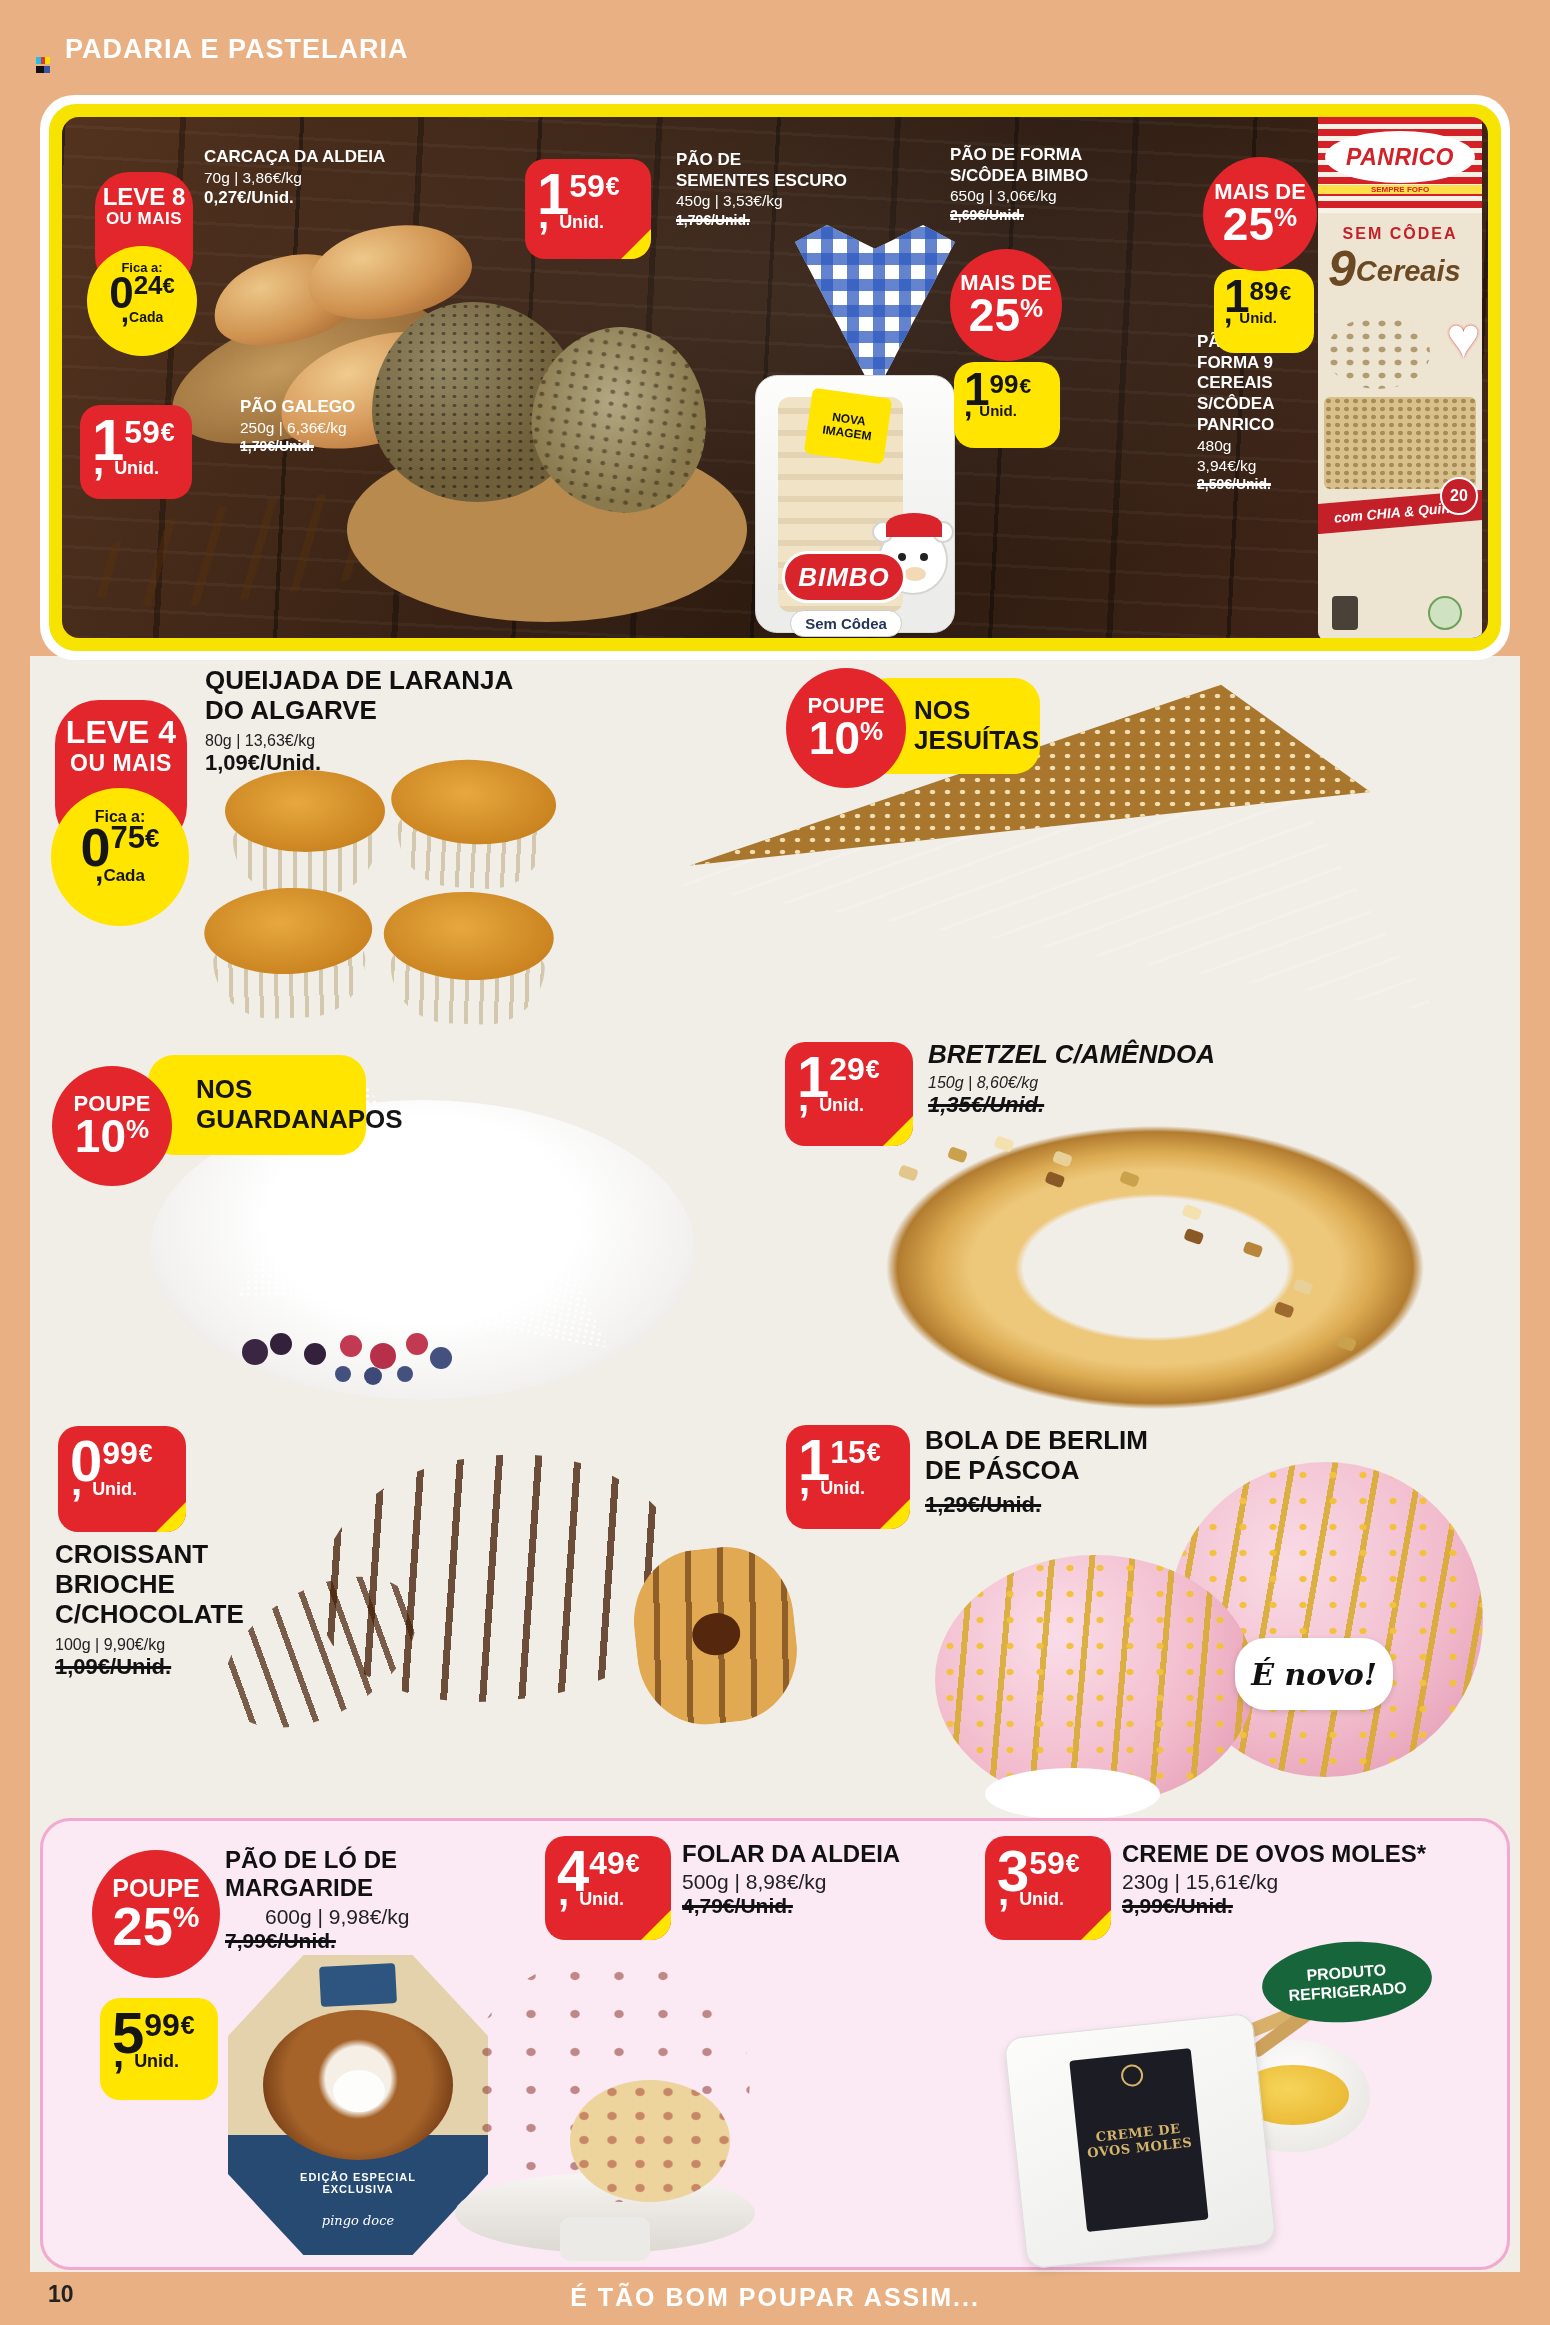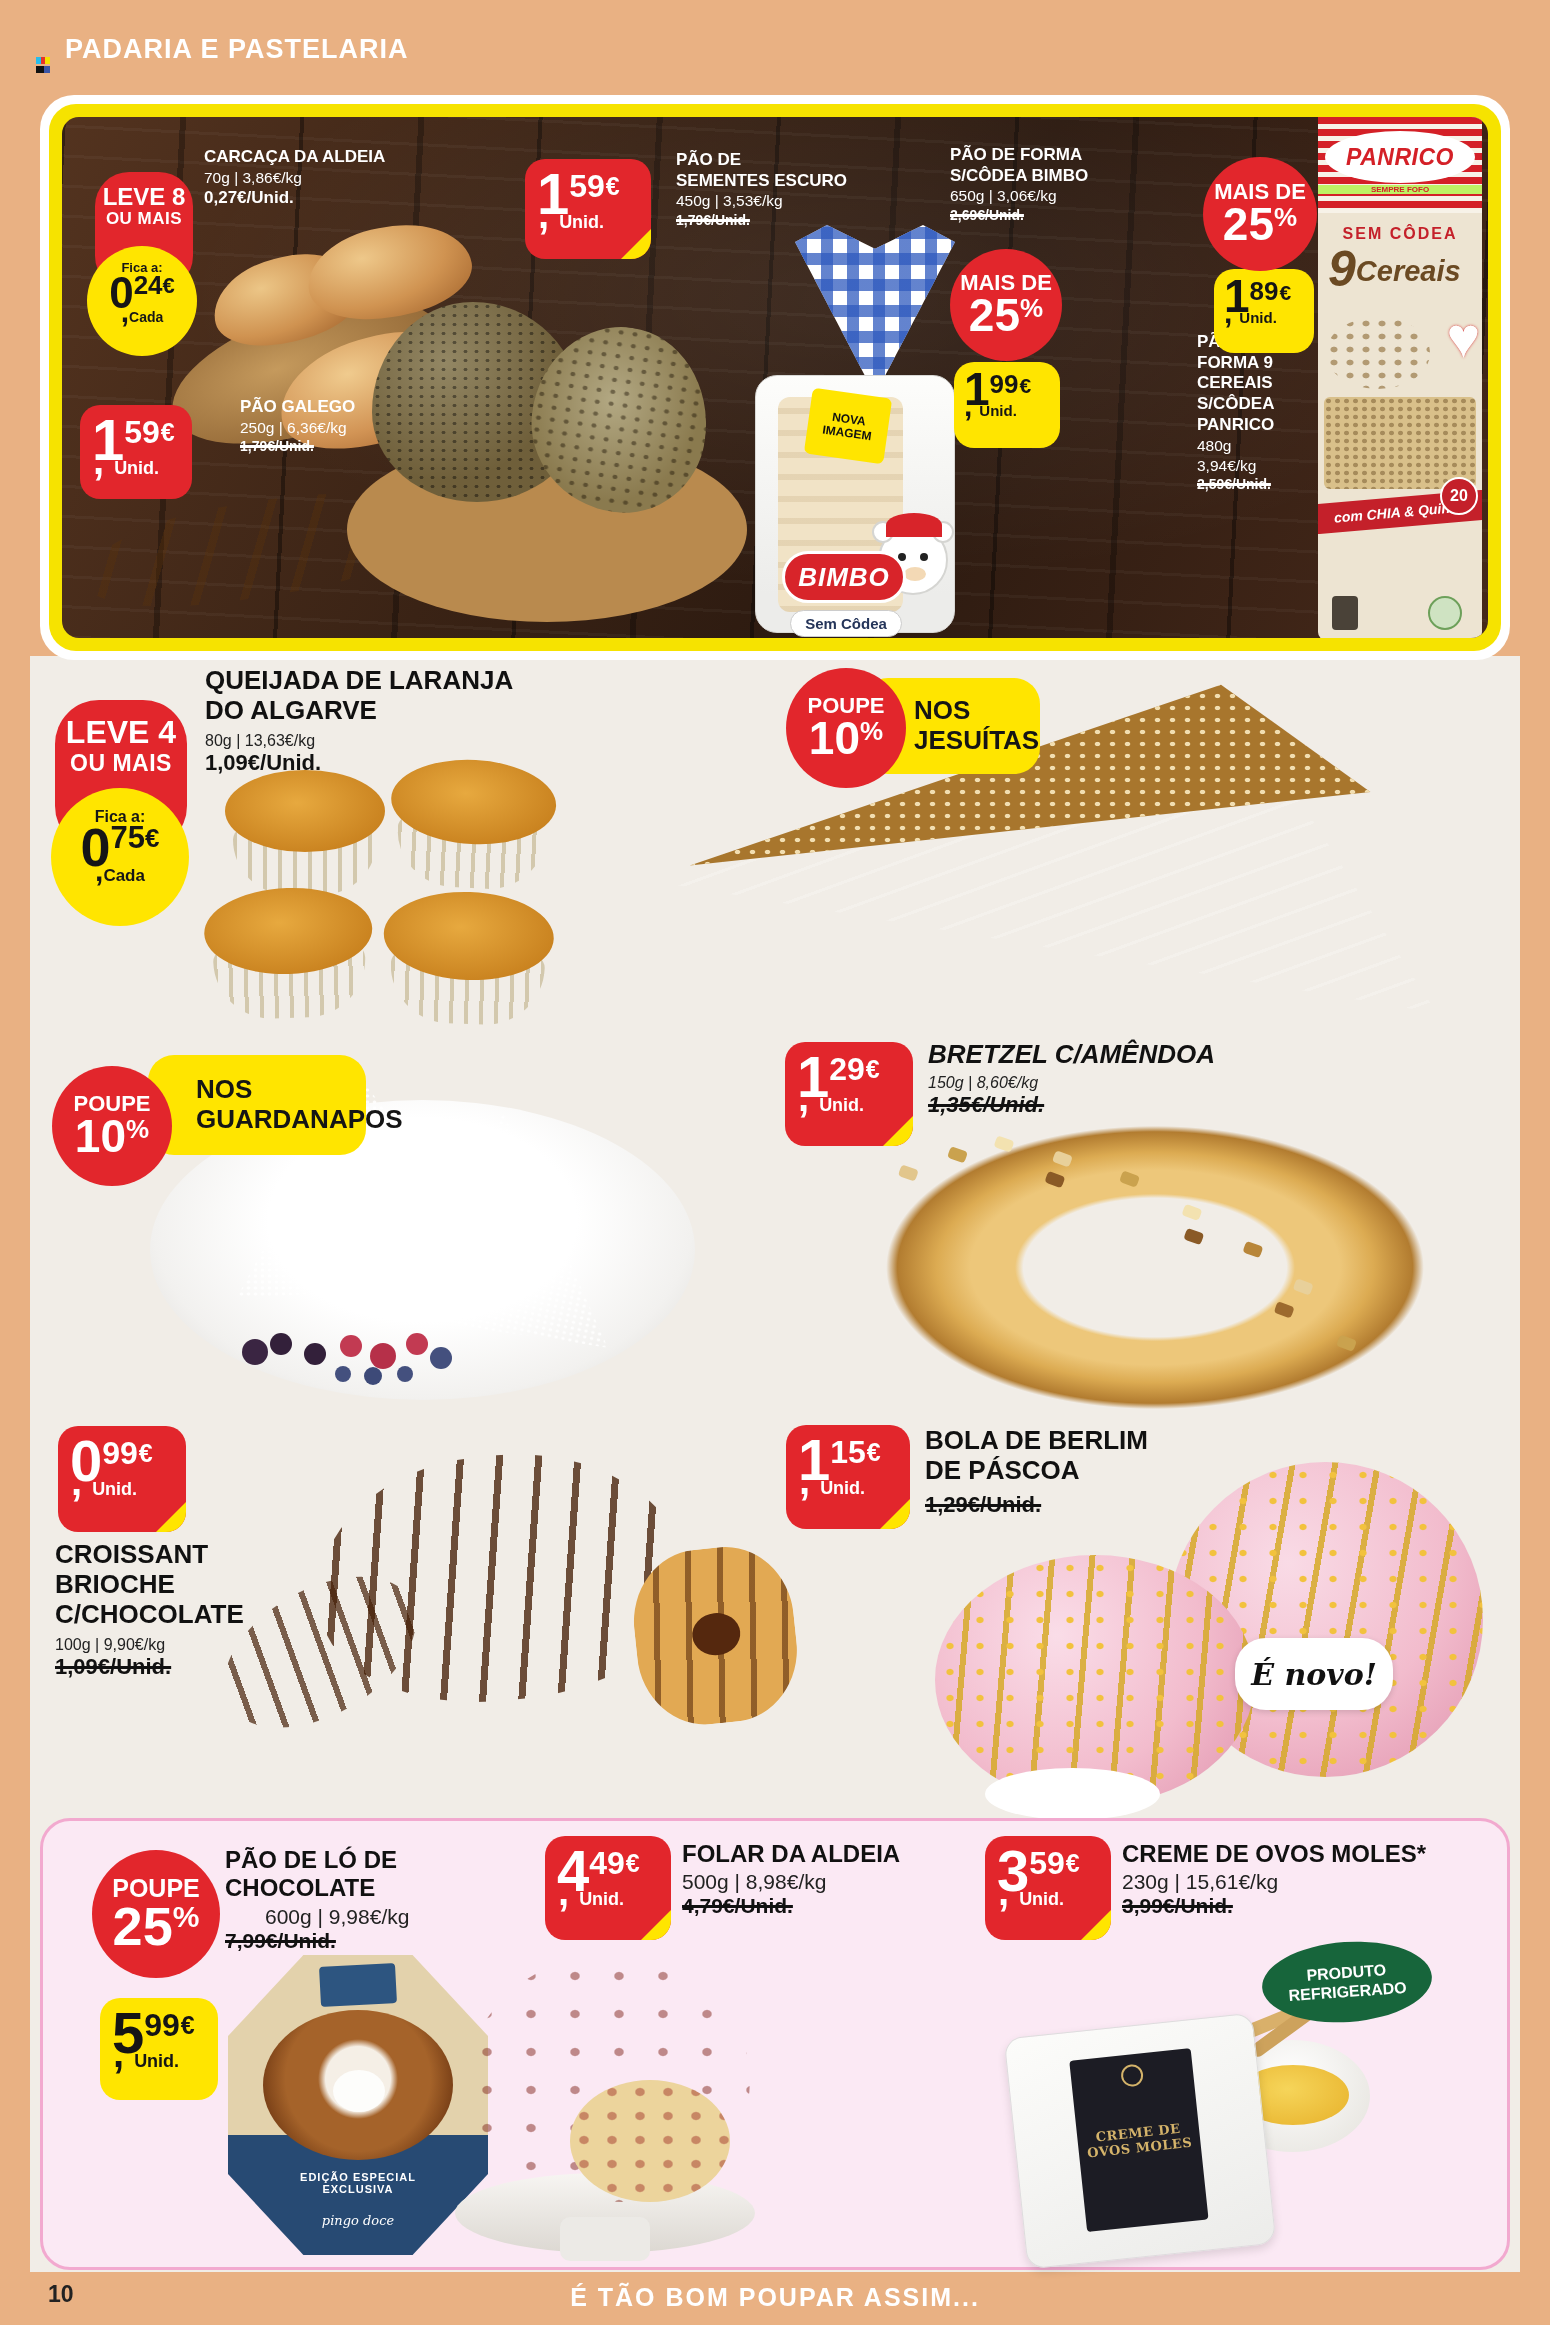--- a/index.html
+++ b/index.html
@@ -264,21 +264,21 @@
 CEREAIS
 S/CÔDEA
 PANRICO</div>
           <div class="t-info-w">480g</div>
           <div class="t-info-w">3,94€/kg</div>
           <div class="t-old-w">2,59€/Unid.</div>
         </div>
         <div class="abs" style="left:1256px;top:-12px;width:164px;height:535px;background:#EDE4D2;border-radius:8px;overflow:hidden;">
           <div class="abs" style="left:0;top:0;width:100%;height:108px;background:repeating-linear-gradient(180deg,#D42027 0 7px,#f7f2e8 7px 12px);"></div>
           <div class="abs" style="left:7px;top:26px;width:150px;height:52px;background:#fff;border-radius:50%;display:flex;align-items:center;justify-content:center;color:#D42027;font-weight:bold;font-style:italic;font-size:23px;letter-spacing:.5px;">PANRICO</div>
-          <div class="abs" style="left:0;top:80px;width:100%;text-align:center;color:#D42027;font-size:8px;font-weight:bold;background:#bef264;">SEMPRE FOFO</div>
+          <div class="abs" style="left:0;top:80px;width:100%;text-align:center;color:#D42027;font-size:8px;font-weight:bold;background:#fde047;">SEMPRE FOFO</div>
           <div class="abs" style="left:0;top:120px;width:100%;text-align:center;color:#C4202A;font-weight:bold;font-size:16px;letter-spacing:2px;">SEM CÔDEA</div>
           <div class="abs" style="left:10px;top:142px;width:150px;display:flex;align-items:flex-start;color:#6b4a23;font-family:'DejaVu Serif',serif;font-style:italic;">
             <span style="font-size:50px;font-weight:bold;line-height:.9;">9</span>
             <span style="font-size:29px;font-weight:bold;margin-top:8px;">Cereais</span>
           </div>
           <div class="abs" style="left:8px;top:212px;width:104px;height:72px;background:radial-gradient(ellipse at 45% 40%,#e5c070,#caa24e 70%,#a87c30);border-radius:50%;background-image:radial-gradient(rgba(120,80,20,.5) 3px,transparent 4px);background-size:16px 13px;"></div>
           <div class="abs" style="right:2px;top:200px;font-size:56px;color:#fff;text-shadow:0 0 0 #fff, 0 0 3px #d42027;">♥</div>
           <div class="abs" style="left:6px;top:292px;width:152px;height:92px;background:#d9c08a;background-image:radial-gradient(rgba(90,60,20,.4) 2px,transparent 3px);background-size:9px 8px;border-radius:6px;"></div>
           <div class="abs" style="left:-6px;top:392px;width:176px;height:30px;background:#C4202A;border-radius:6px;transform:rotate(-5deg);display:flex;align-items:center;justify-content:center;color:#fff;font-style:italic;font-weight:bold;font-size:14px;">com CHIA &amp; Quinoa</div>
           <div class="abs" style="right:4px;top:372px;width:38px;height:38px;background:#C4202A;border:2px solid #fff;border-radius:50%;display:flex;align-items:center;justify-content:center;color:#fff;font-weight:bold;font-size:16px;">20</div>
@@ -443,21 +443,21 @@
 
   <div class="abs disc big" style="left:92px;top:1850px;width:128px;height:128px;">
     <div class="disc-l1">POUPE</div>
     <div class="disc-l2">
         <span>25</span>
         <span class="disc-pct">%</span>
       </div>
   </div>
   <div class="abs" style="left:225px;top:1846px;width:260px;z-index:3;">
     <div class="t-name-b nm24 prename">PÃO DE LÓ DE
-CHOCOLATE</div>
+MARGARIDE</div>
     <div class="t-info-b sm" style="margin-top:4px;margin-left:40px;">600g | 9,98€/kg</div>
     <div class="t-old-b sm">7,99€/Unid.</div>
   </div>
   <div class="abs pb yellow" style="left:100px;top:1998px;width:118px;height:102px;z-index:5;">
     <div class="pb-top">
       <span class="pb-int">5</span>
       <span class="pb-sup">
           <span class="pb-cents">99</span>
           <span class="pb-eur">€</span>
         </span>

